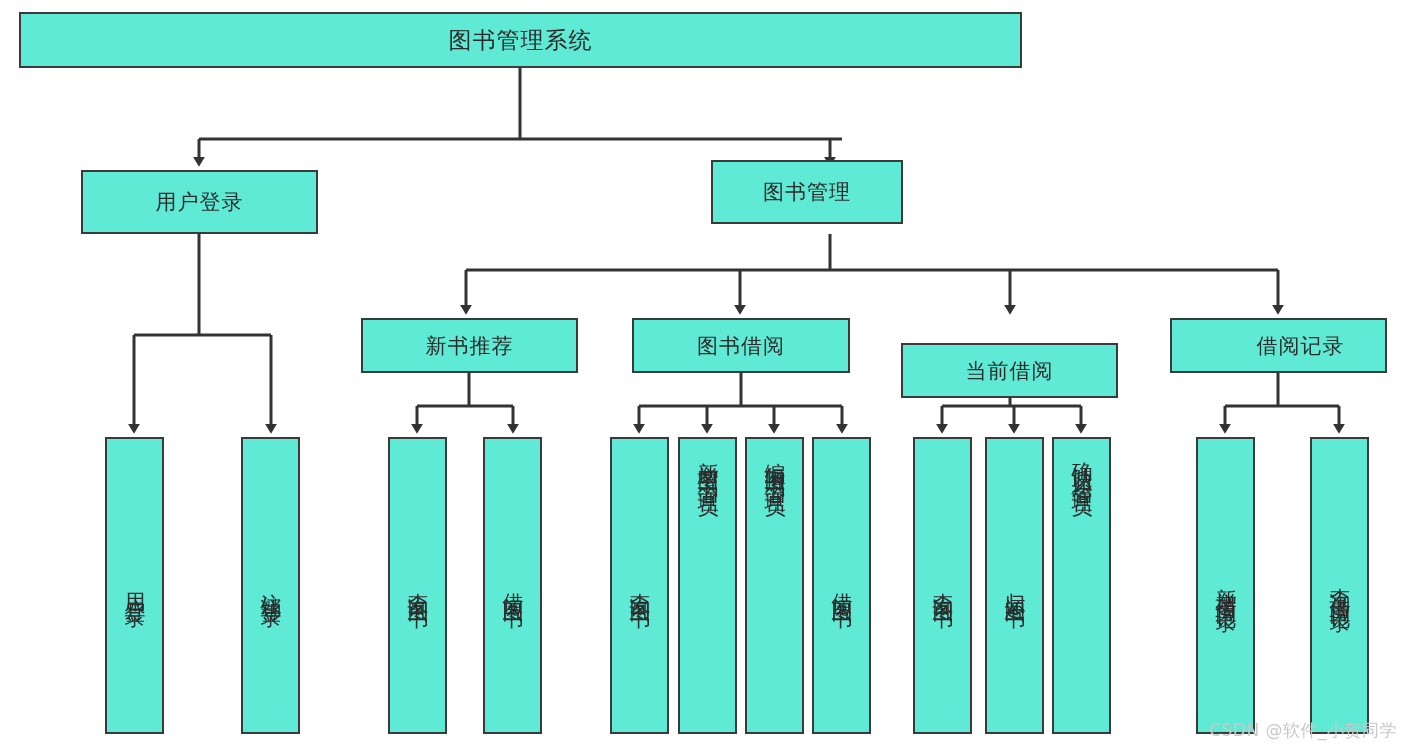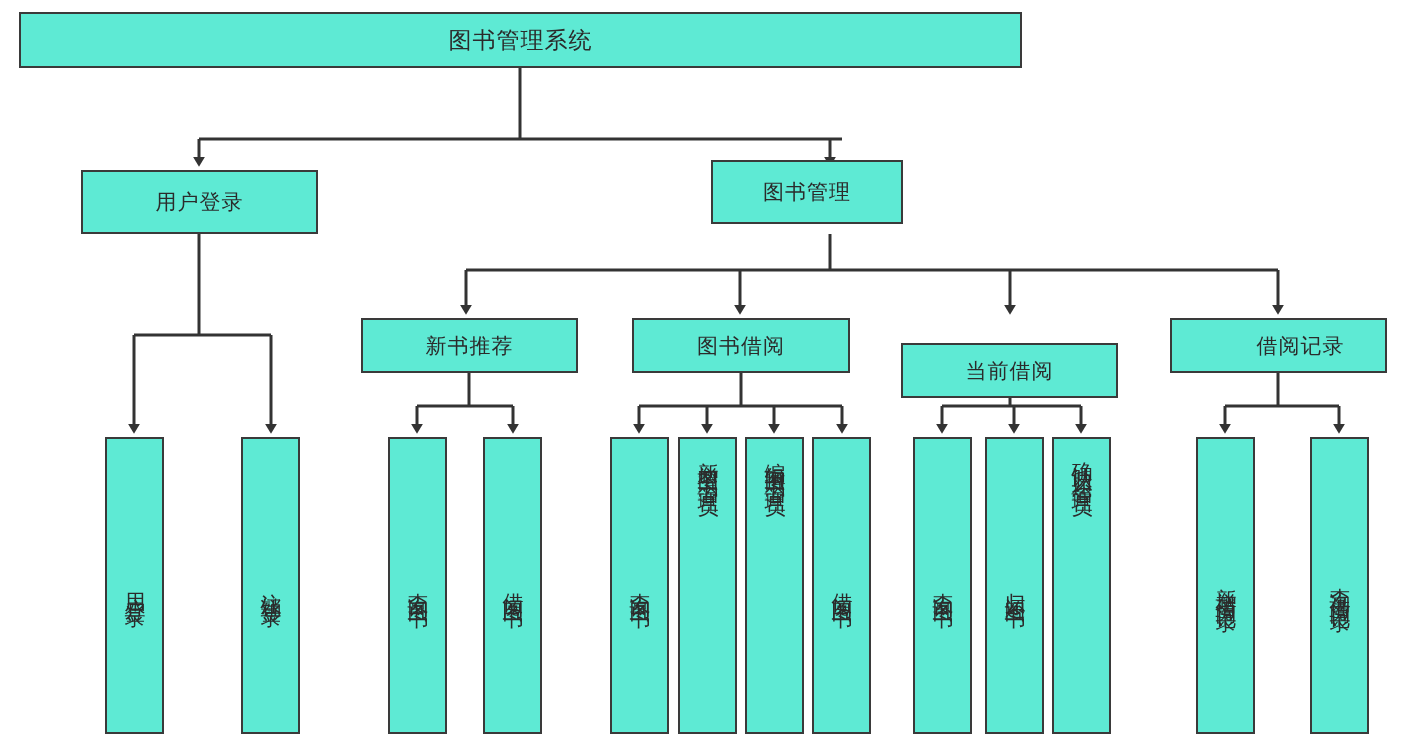--- a/index.html
+++ b/index.html
@@ -141,13 +141,14 @@
     <span class="lbl">确认归还（管理员）</span>
   </div>
 
   <div class="node leaf mid" style="left:1196px;top:437px;width:59px;height:297px;">
     <span class="lbl">新增借阅记录</span>
   </div>
   <div class="node leaf mid" style="left:1310px;top:437px;width:59px;height:297px;">
     <span class="lbl">查询借阅记录</span>
   </div>
 
+  <div id="watermark">CSDN @软件_小贺同学</div>
 </div>
 
 </body></html>

